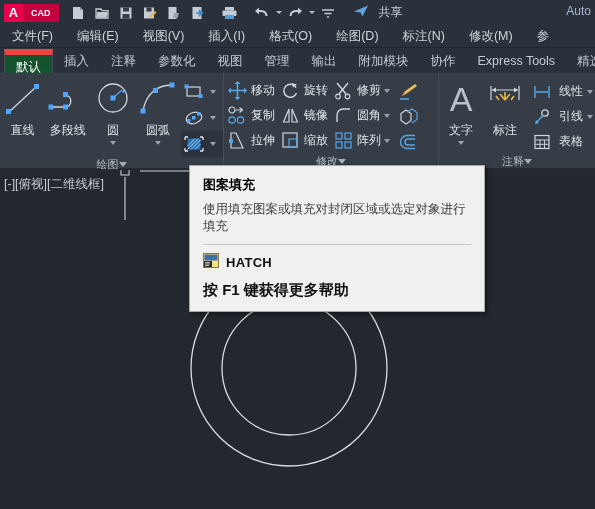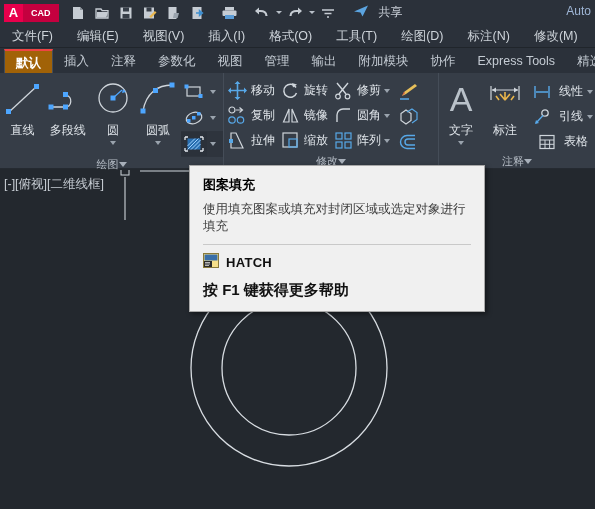--- a/index.html
+++ b/index.html
@@ -73,22 +73,22 @@
     display: flex; align-items: flex-end;
     font-size: 12.5px;
     padding-left: 4px;
     overflow: hidden;
   }
   .rtab {
     padding: 0 11px; line-height: 24px; height: 24px;
     color: #c4cbd3; white-space: nowrap;
   }
   .rtab.active {
-    background: #a16207; color: #ffffff; font-weight: bold;
-    border-top: 2px solid #ef4444;
+    background: #14532d; color: #ffffff; font-weight: normal;
+    border-top: 6px solid #ef4444;
     border-left: 1px solid #454d58;
     border-right: 1px solid #454d58;
   }
   .rtab.en { font-weight: normal; }
 
   
   .ribbon {
     height: 96px; width: 100%;
     background: #363d47;
     display: flex;
@@ -267,21 +267,20 @@
 
   <div class="autos">Auto</div>
 </div>
 
 <div class="menubar">
   <div class="menu-item">文件(F)</div>
   <div class="menu-item">编辑(E)</div>
   <div class="menu-item">视图(V)</div>
   <div class="menu-item">插入(I)</div>
   <div class="menu-item">格式(O)</div>
-  <div class="menu-item">工具(T)</div>
   <div class="menu-item">绘图(D)</div>
   <div class="menu-item">标注(N)</div>
   <div class="menu-item">修改(M)</div>
   <div class="menu-item">参</div>
 </div>
 
 <div class="ribbon-tabs">
   <div class="rtab active">默认</div>
   <div class="rtab">插入</div>
   <div class="rtab">注释</div>
@@ -538,21 +537,21 @@
         <div class="ic">
           <svg width="38" height="40" viewBox="0 0 38 40">
             <path d="M5 6v14M33 6v14M6 10h26" stroke="#cfd5db" stroke-width="1.2"></path>
             <path d="M6 10l4-2.5v5zM32 10l-4-2.5v5z" fill="#cfd5db"></path>
             <path d="M19 20l-5-6M19 20l5-6M19 20v-8M13 20l-3-4M25 20l3-4" stroke="#e8b54c" stroke-width="1.6"></path>
           </svg>
         </div>
         <div class="lb">标注</div>
       </div>
 
-      <div class="anncol" style="margin-left:2px;align-items:center;">
+      <div class="anncol" style="margin-left:2px;">
         <div class="annrow">
           <span class="smallicon">
             <svg width="20" height="18" viewBox="0 0 20 18">
                 <path d="M3 3v12M17 3v12M4 9h12" stroke="#57a8e8" stroke-width="1.4"></path>
               </svg>
           </span>
           <span class="al">线性</span>
           <span class="caret-tiny"></span>
         </div>
         <div class="annrow">

